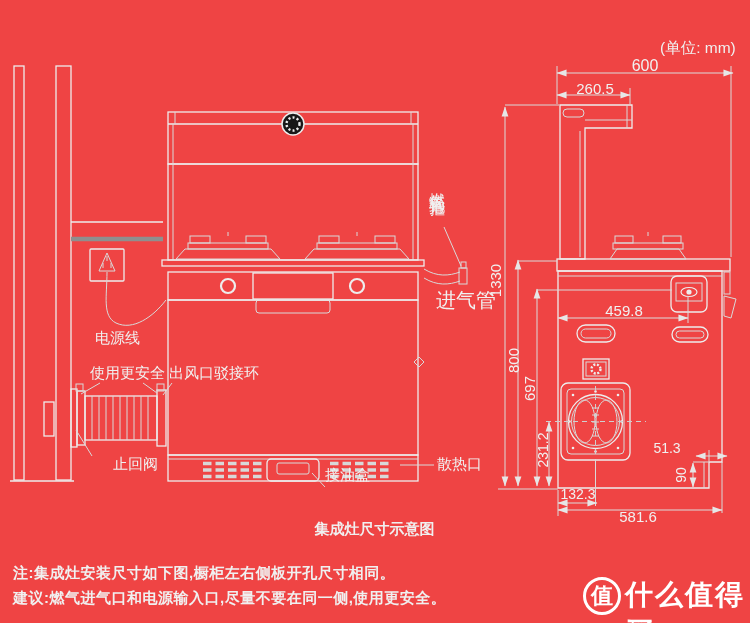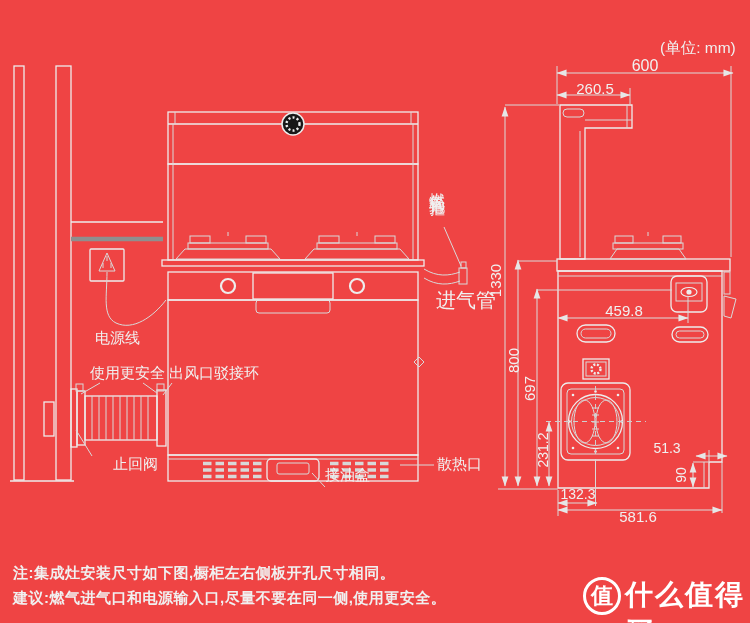--- a/index.html
+++ b/index.html
@@ -266,20 +266,21 @@
 
 <div class="lbl vert" style="left:426px;top:180px;">燃气管抱箍</div>
 <div class="lbl" style="left:436px;top:287px;font-size:20px;">进气管</div>
 <div class="lbl" style="left:95px;top:329px;">电源线</div>
 <div class="lbl" style="left:90px;top:364px;">使用更安全</div>
 <div class="lbl" style="left:169px;top:364px;">出风口驳接环</div>
 <div class="lbl" style="left:95px;top:455px;margin-left:18px;">止回阀</div>
 <div class="lbl" style="left:325px;top:466px;">接油盒</div>
 <div class="lbl" style="left:437px;top:455px;">散热口</div>
 
+<div class="lbl ctr bold" style="left:297px;top:520px;width:155px;">集成灶尺寸示意图</div>
 
 <div class="lbl note" style="left:13px;top:589px;">建议:燃气进气口和电源输入口,尽量不要在同一侧,使用更安全。</div>
 <div class="lbl note" style="left:13px;top:564px;">注:集成灶安装尺寸如下图,橱柜左右侧板开孔尺寸相同。</div>
 
 <div class="wm-badge">值</div>
 <div class="wm-text">什么值得买</div>
 
 </div>
 
 </body></html>

